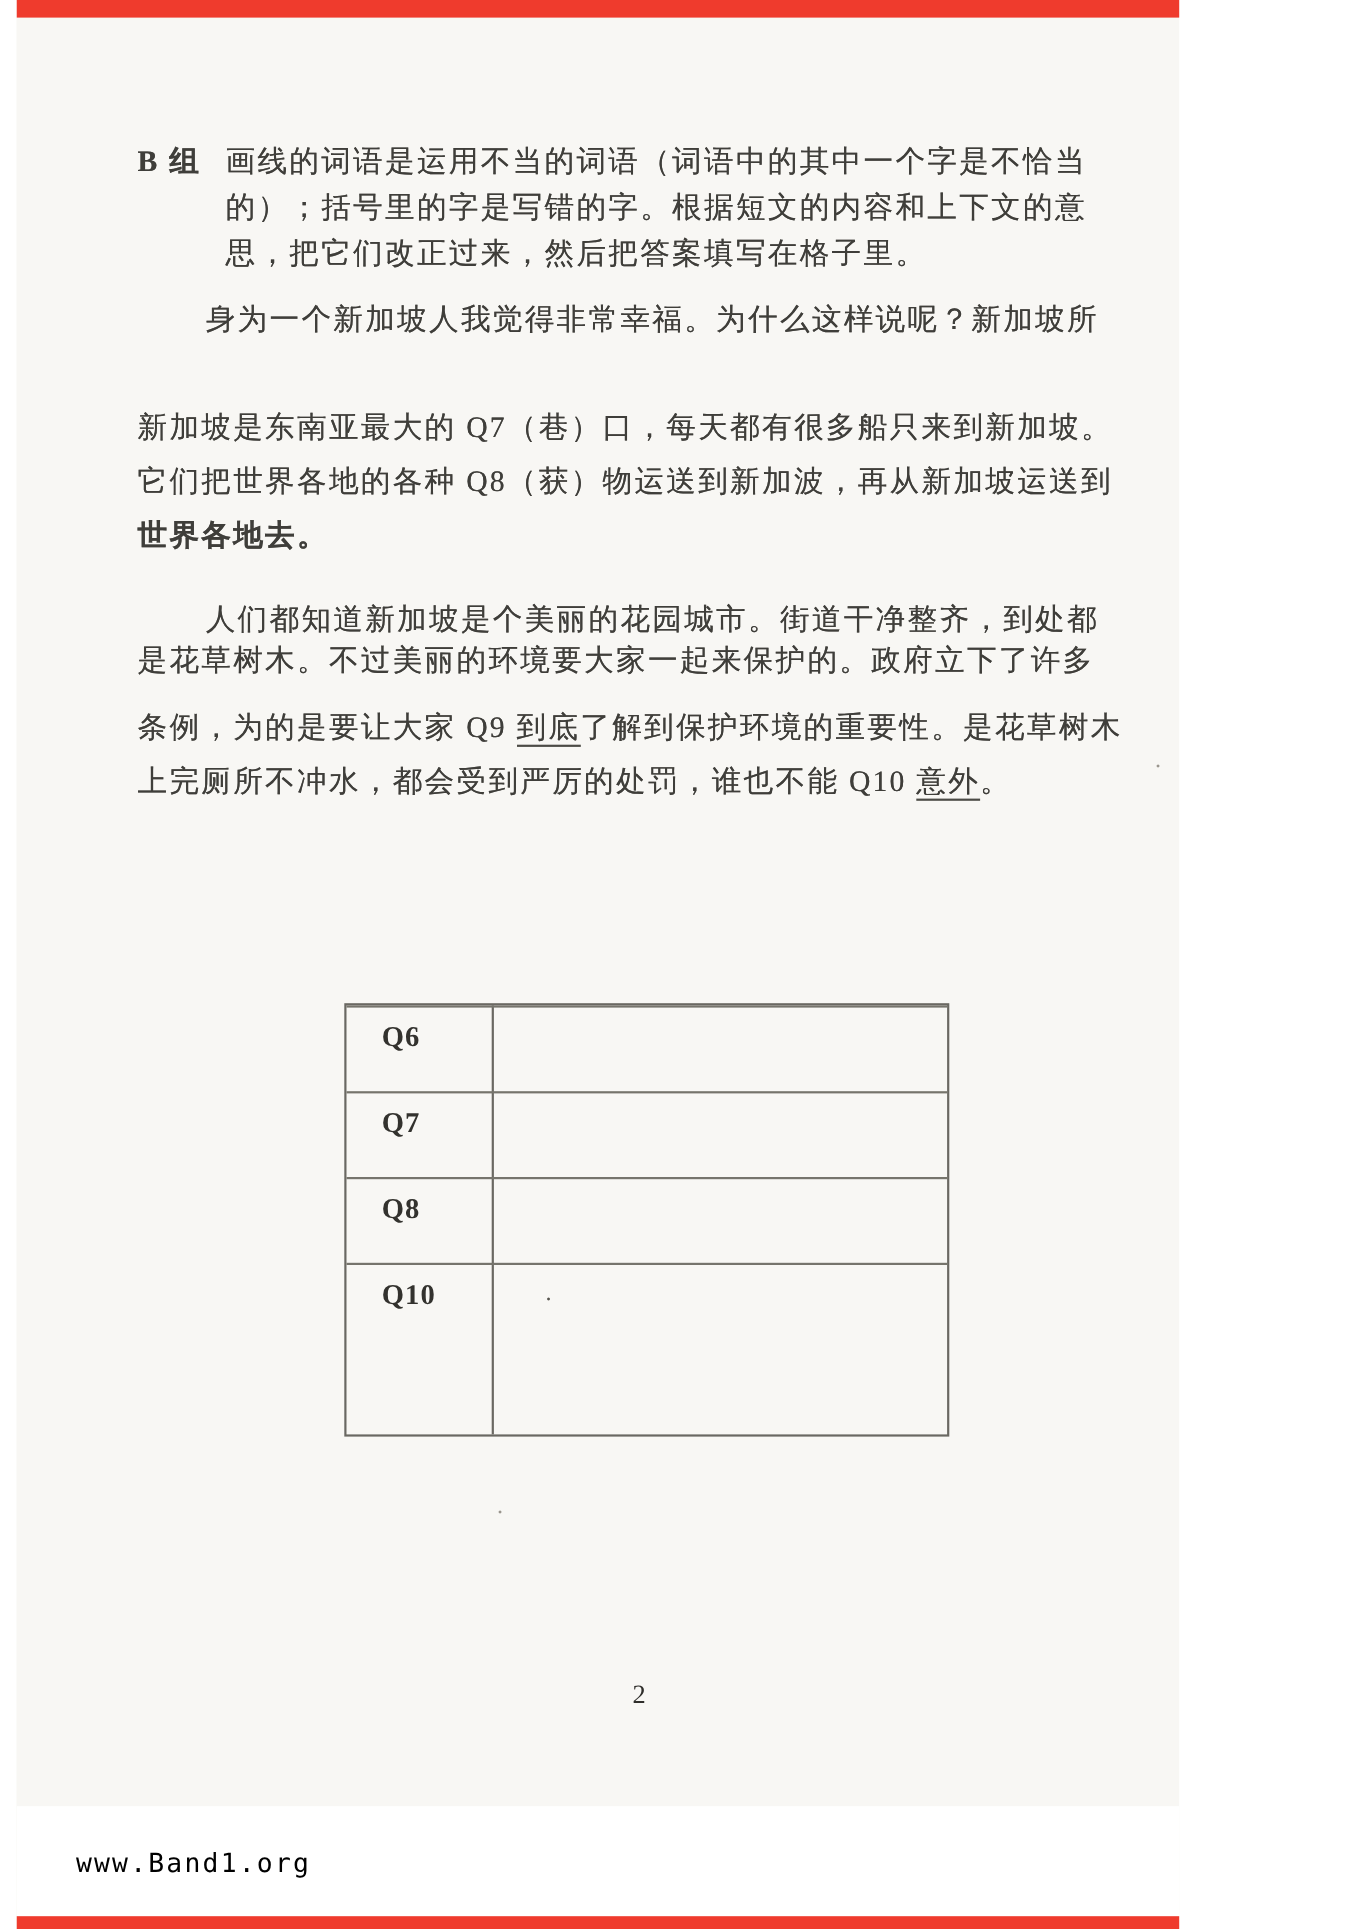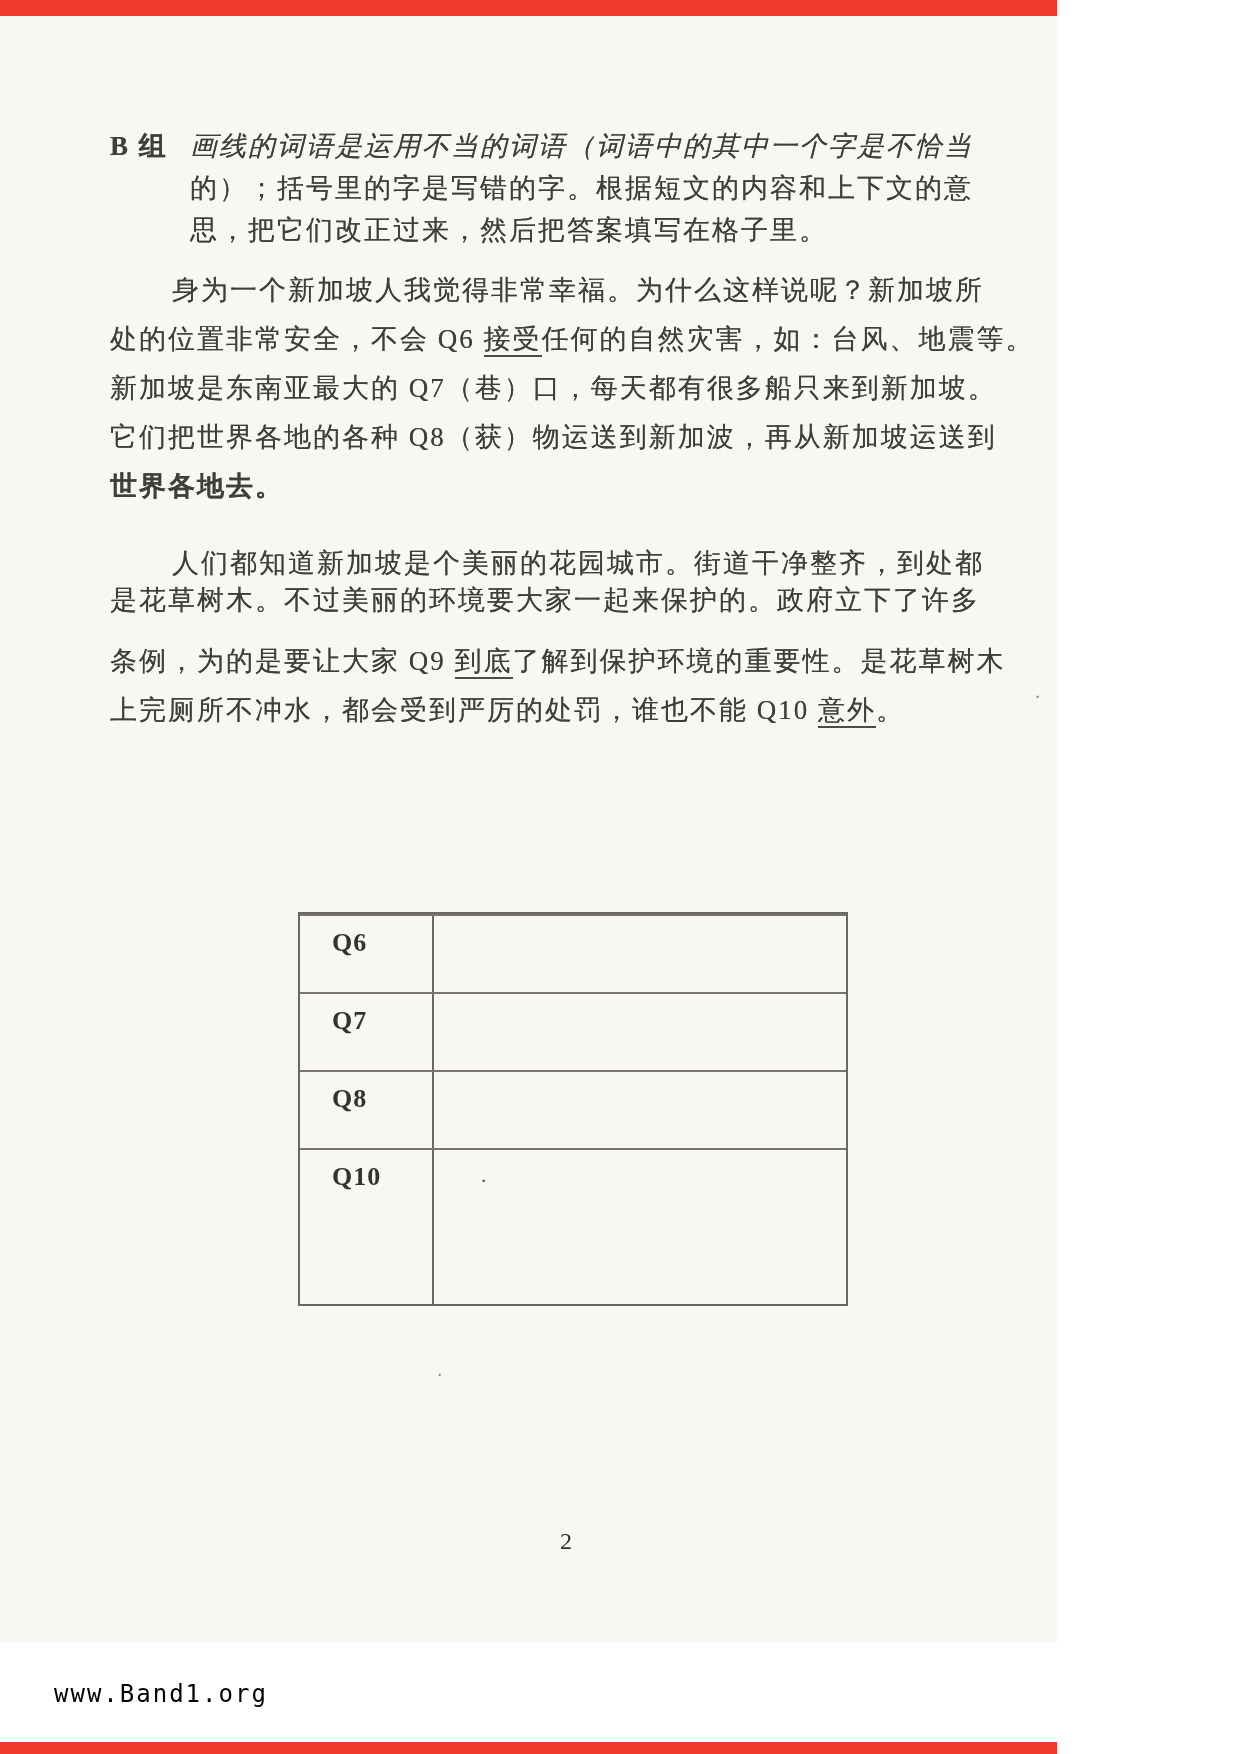--- a/index.html
+++ b/index.html
@@ -3,20 +3,21 @@
 <meta charset="utf-8">
 <style>
   html,body{margin:0;padding:0;}
   .page{
     position:relative;
     width:1057px;height:1754px;
     background:#f8f7f4;
     overflow:hidden;
     font-family:"Liberation Serif","DejaVu Serif",serif;
     color:#3f3e3a;
+    margin-left:15px;
   }
   .scan-bar{position:absolute;left:0;width:1239px;background:#ef3b2d;}
   .scan-bar.top{top:0;height:16px;}
   .scan-bar.bottom{top:1742px;height:12px;}
   .footer-strip{position:absolute;left:0;top:1642px;width:1239px;height:100px;background:#ffffff;}
   .txt{
     position:absolute;
     font-size:27px;
     letter-spacing:2px;
     white-space:nowrap;
@@ -61,28 +62,25 @@
   .dot.faint{color:#9a968e;}
 </style>
 </head>
 <body>
 
 <div class="page">
 
   <div class="scan-bar top"></div>
 
   <div class="txt hdr-label" style="left:110px;top:128px;">B 组</div>
-  <div class="txt" style="left:190px;top:128px;font-style:italic;">画线的词语是运用不当的词语（词语中的其中一个字是不恰当</div>
+  <div class="txt" style="left:190px;top:128px;">画线的词语是运用不当的词语（词语中的其中一个字是不恰当</div>
   <div class="txt" style="left:190px;top:170px;">的）；括号里的字是写错的字。根据短文的内容和上下文的意</div>
   <div class="txt" style="left:190px;top:212px;">思，把它们改正过来，然后把答案填写在格子里。</div>
 
   <div class="txt" style="left:172px;top:272px;">身为一个新加坡人我觉得非常幸福。为什么这样说呢？新加坡所</div>
-  <div class="txt" style="left:110px;top:321px;">
-    <span>处的位置非常安全，不会 Q6 </span><span class="uline">接受</span><span>任何的自然灾害，如：台风、地震等。</span>
-  </div>
   <div class="txt" style="left:110px;top:370px;">新加坡是东南亚最大的 Q7（巷）口，每天都有很多船只来到新加坡。</div>
   <div class="txt" style="left:110px;top:419px;">它们把世界各地的各种 Q8（获）物运送到新加波，再从新加坡运送到</div>
   <div class="txt" style="left:110px;top:468px;font-weight:bold;">世界各地去。</div>
 
   <div class="txt" style="left:172px;top:545px;">人们都知道新加坡是个美丽的花园城市。街道干净整齐，到处都</div>
   <div class="txt" style="left:110px;top:582px;">是花草树木。不过美丽的环境要大家一起来保护的。政府立下了许多</div>
   <div class="txt" style="left:110px;top:643px;">
     <span>条例，为的是要让大家 Q9 </span><span class="uline">到底</span><span>了解到保护环境的重要性。是花草树木</span>
   </div>
   <div class="txt" style="left:110px;top:692px;">

